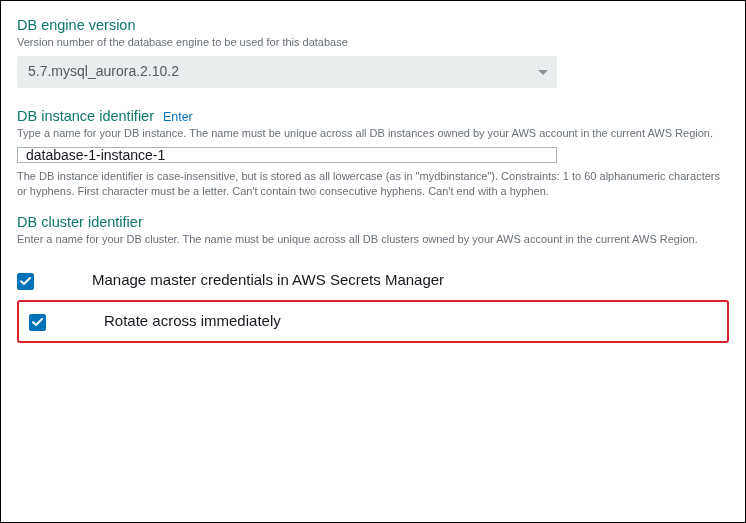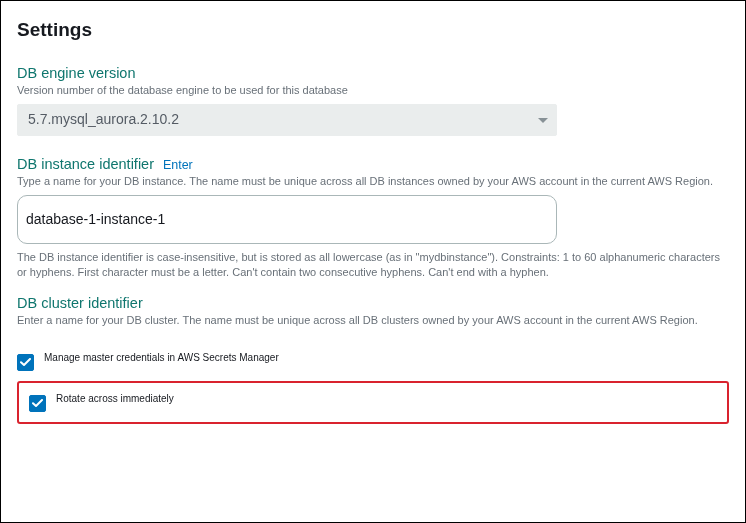--- a/index.html
+++ b/index.html
@@ -66,23 +66,23 @@
   .select .caret-wrap {
     position: absolute;
     right: 8px;
     top: 50%;
     transform: translateY(-50%);
     color: #879196;
   }
   .text-input {
     box-sizing: border-box;
     width: 540px;
-    height: 49px;
+    height: 16px;
     border: 1px solid #aab7b8;
-    border-radius: 10px;
+    border-radius: 0;
     padding: 5px 8px;
     font-size: 14px;
     color: #16191f;
     font-family: inherit;
   }
   .spacer { height: 16px; }
   .spacer-s { height: 10px; }
 
   .check-row {
     display: flex;
@@ -99,44 +99,44 @@
     border-radius: 2px;
     background: #0073bb;
     display: flex;
     align-items: center;
     justify-content: center;
     cursor: pointer;
   }
   .check-box svg { display: block; }
   .check-body { flex: 1 1 auto; }
   .check-title {
-    font-size: 10px;
+    font-size: 15px;
     color: #16191f;
     line-height: 1.25;
+    margin-left: 48px;
   }
   .check-desc {
     font-size: 12.2px;
     color: #687078;
     margin-top: 2px;
     line-height: 1.35;
     max-width: 590px;
   }
   .highlight-box {
     border: 2.5px solid #d9232e;
     border-radius: 3px;
     padding: 8px 10px 8px 10px;
     margin-top: 8px;
   }
 </style>
 </head>
 <body>
 
 <div class="card">
 
-  <h1 class="section-title">Settings</h1>
 
   <div class="field">
     <span class="field-label">DB engine version</span>
     <div class="field-help">Version number of the database engine to be used for this database</div>
     <div class="select-wrap">
       <div class="select">
         <span>5.7.mysql_aurora.2.10.2</span>
         <span class="caret-wrap">
           <svg width="12" height="8" viewBox="0 0 12 8">
               <path d="M1 1 L6 6 L11 1 Z" fill="#879196"></path>

